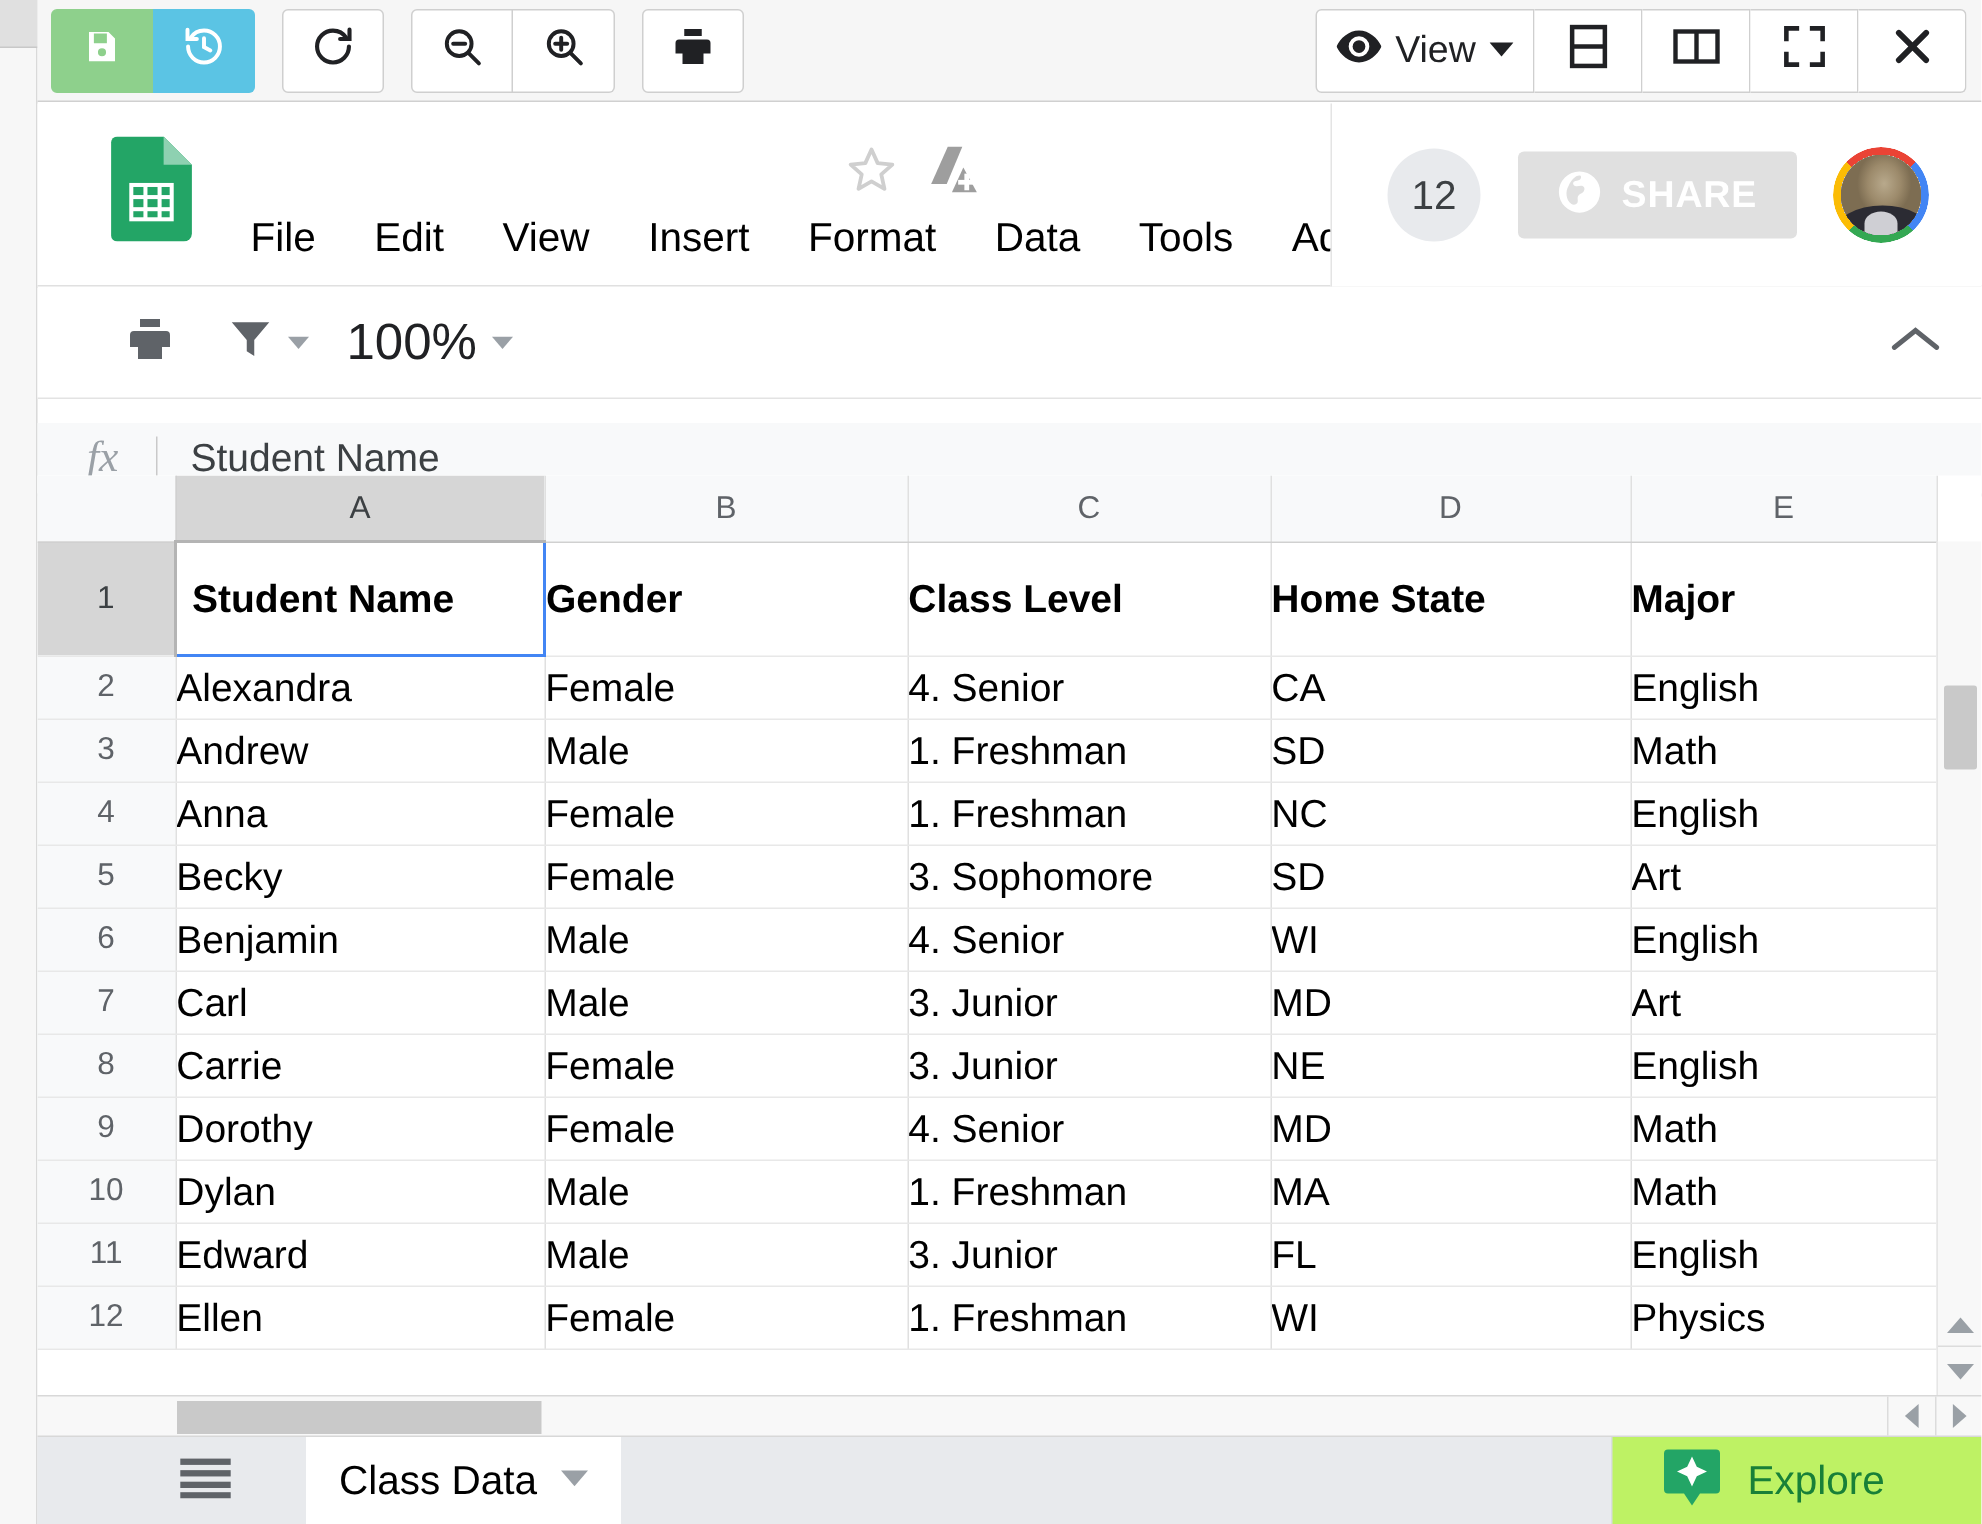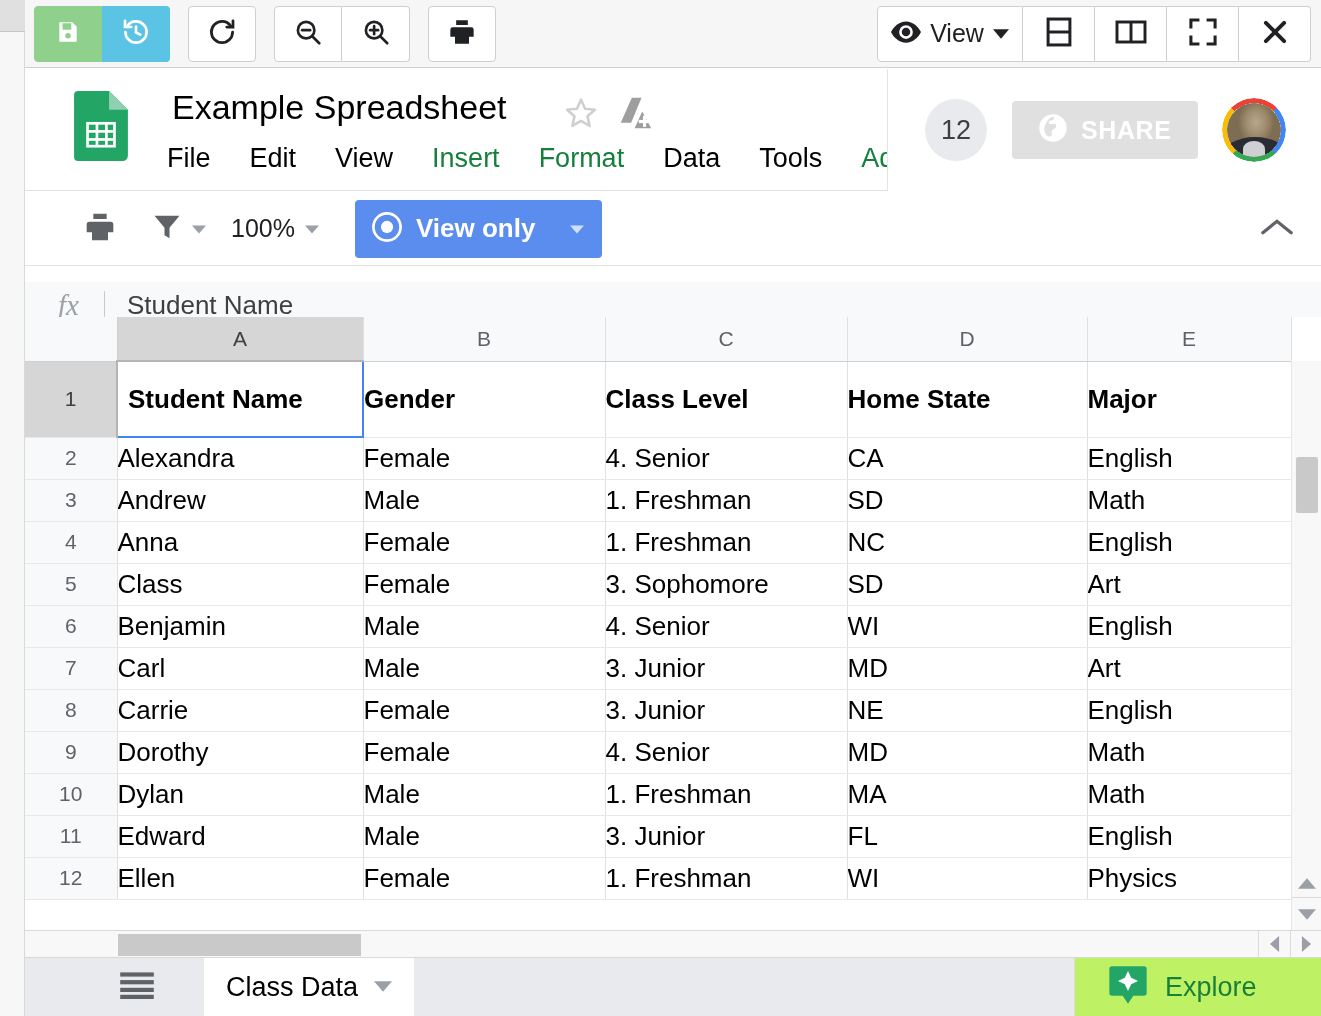--- a/index.html
+++ b/index.html
@@ -58,21 +58,21 @@
     font-size:34px; color:#000; white-space:nowrap;
   }
   .star-icon { position:absolute; left:539px; top:27px; cursor:pointer; }
   .drive-icon { position:absolute; left:593px; top:27px; cursor:pointer; }
 
   .menubar {
     position:absolute; left:142px; top:74px;
     display:flex; gap:39px; align-items:center; white-space:nowrap;
   }
   .menu-item { font-size:27px; color:#000; cursor:pointer; }
-  .menu-item.disabled { color:#15803d; }
+  .menu-item.disabled { color:#000000; }
 
   
   .header-right-panel {
     position:absolute; left:887px; top:69px; width:434px; height:122px;
     background:#ffffff; border-left:1px solid #e4e4e4;
     display:flex; align-items:center;
   }
   .count-badge {
     margin-left:37px; width:62px; height:62px; border-radius:50%;
     background:#e8eaed; color:#3c4043; font-size:27px;
@@ -113,21 +113,21 @@
 
   
   .sheets-toolbar {
     position:absolute; left:25px; top:192px; width:1296px; height:74px;
     background:#ffffff; border-bottom:1px solid #e3e3e3;
     display:flex; align-items:center;
   }
   .stb-print { margin-left:59px; cursor:pointer; }
   .stb-filter { margin-left:36px; cursor:pointer; }
   .caret-sm { margin-left:10px; cursor:pointer; }
-  .zoom-val { margin-left:25px; font-size:25px; color:#202124; cursor:pointer; }
+  .zoom-val { margin-left:25px; font-size:34px; color:#202124; cursor:pointer; }
   .view-only-btn {
     margin-left:36px; height:58px; padding:0 18px 0 16px; border-radius:4px;
     background:#5b8def; display:flex; align-items:center; gap:13px; cursor:pointer;
   }
   .view-only-btn .vo-label { color:#fff; font-size:26px; font-weight:bold; }
   .collapse-chevron { margin-left:auto; margin-right:27px; cursor:pointer; }
 
   
   .formula-bar {
     position:absolute; left:25px; top:282px; width:1296px; height:49px;
@@ -367,21 +367,20 @@
           <rect x="11" y="31" width="5" height="4"></rect>
             <rect x="18" y="31" width="5" height="4"></rect>
             <rect x="25" y="31" width="4" height="4"></rect>
           <rect x="11" y="37" width="5" height="3"></rect>
             <rect x="18" y="37" width="5" height="3"></rect>
             <rect x="25" y="37" width="4" height="3"></rect>
         </g>
       </svg>
     </span>
 
-    <div class="doc-title">Example Spreadsheet</div>
 
     <span class="star-icon">
       <svg width="34" height="34" viewBox="0 0 24 24" fill="none" stroke="#cfcfcf" stroke-width="1.8" stroke-linejoin="round">
         <polygon points="12,2.6 14.9,9 21.8,9.7 16.6,14.3 18.1,21.1 12,17.6 5.9,21.1 7.4,14.3 2.2,9.7 9.1,9"></polygon>
       </svg>
     </span>
 
     <span class="drive-icon">
       <svg width="36" height="34" viewBox="0 0 26 24" fill="#9e9e9e">
         <path d="M10 1L2 19h7.5L17 1h-7z"></path>
@@ -435,34 +434,20 @@
           <polygon points="0,0 12,0 6,7"></polygon>
         </svg>
     </span>
     <span class="zoom-val">100%</span>
     <span class="caret-sm">
       <svg width="14" height="9" viewBox="0 0 12 7" fill="#9aa0a6">
           <polygon points="0,0 12,0 6,7"></polygon>
         </svg>
     </span>
 
-    <div class="view-only-btn">
-      <span>
-        <svg width="32" height="32" viewBox="0 0 24 24" fill="none">
-          <circle cx="12" cy="12" r="10.2" stroke="#fff" stroke-width="2"></circle>
-          <circle cx="12" cy="12" r="4.6" fill="#fff"></circle>
-        </svg>
-      </span>
-      <span class="vo-label">View only</span>
-      <span style="margin-left:22px">
-        <svg width="14" height="9" viewBox="0 0 12 7" fill="#cfe0ff">
-            <polygon points="0,0 12,0 6,7"></polygon>
-          </svg>
-      </span>
-    </div>
 
     <span class="collapse-chevron">
       <svg width="34" height="20" viewBox="0 0 24 14" fill="none" stroke="#5f6368" stroke-width="2.3" stroke-linecap="round">
         <polyline points="2,11 12,3 22,11"></polyline>
       </svg>
     </span>
   </div>
 
   <div class="formula-bar">
     <span class="fx">fx</span>
@@ -518,21 +503,21 @@
       <tr class="data-row">
         <td class="row-head">4</td>
         <td class="cell">Anna</td>
         <td class="cell">Female</td>
         <td class="cell">1. Freshman</td>
         <td class="cell">NC</td>
         <td class="cell">English</td>
       </tr>
       <tr class="data-row">
         <td class="row-head">5</td>
-        <td class="cell">Class</td>
+        <td class="cell">Becky</td>
         <td class="cell">Female</td>
         <td class="cell">3. Sophomore</td>
         <td class="cell">SD</td>
         <td class="cell">Art</td>
       </tr>
       <tr class="data-row">
         <td class="row-head">6</td>
         <td class="cell">Benjamin</td>
         <td class="cell">Male</td>
         <td class="cell">4. Senior</td>

